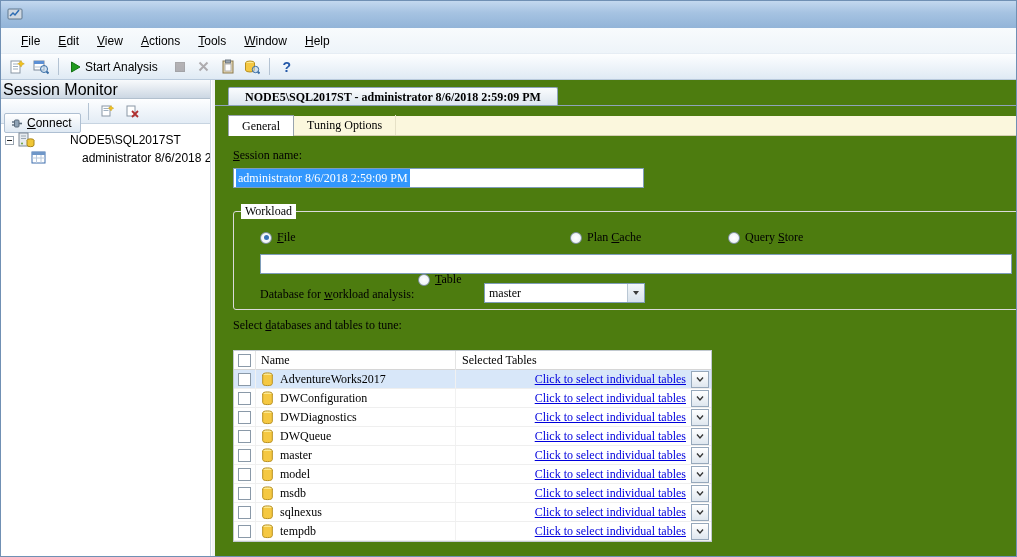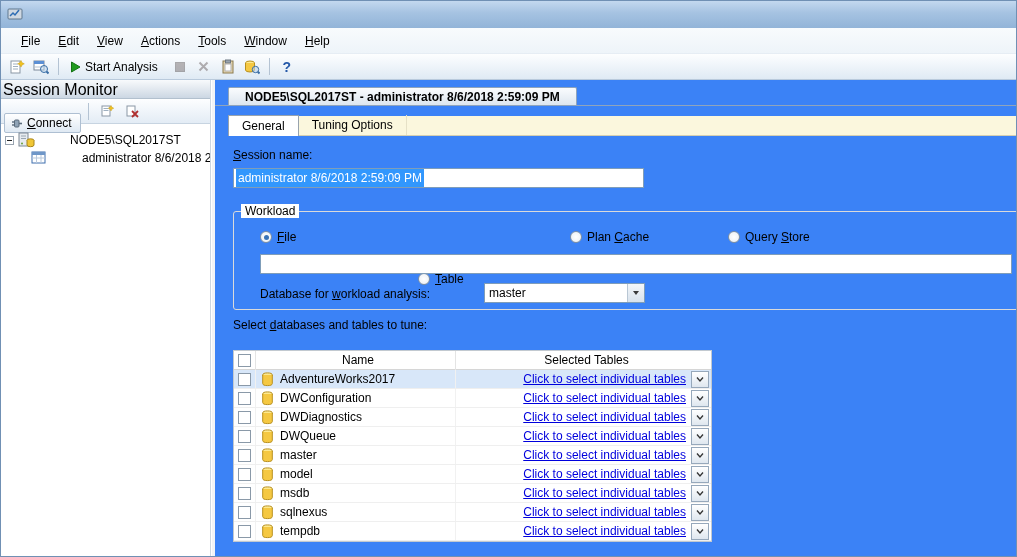--- a/index.html
+++ b/index.html
@@ -58,21 +58,21 @@
   .tree-row { display:flex; align-items:center; height:18px; white-space:nowrap; cursor:default; }
   .tree-row.root { padding-left:5px; gap:4px; }
   .tree-row.child { padding-left:31px; gap:4px; }
   .tree-label { overflow:hidden;margin-left:31px; }
   .expander { width:9px; height:9px; border:1px solid #99a4b0; background:#fff; position:relative; flex:none; }
   .expander::after { content:""; position:absolute; left:1px; right:1px; top:3px; height:1px; background:#222; }
 
   .splitter { position:absolute; left:212px; top:80px; width:3px; bottom:0; background:#f2f4f6; cursor:ew-resize; }
 
   
-  .main { position:absolute; left:215px; top:80px; right:0; bottom:0; background:#3b82f6; overflow:hidden; }
+  .main { position:absolute; left:215px; top:80px; right:0; bottom:0; background:#4d7c0f; overflow:hidden;font-family:Liberation Serif, serif; }
   .doc-tab {
     position:absolute; left:13px; top:7px; height:18px; line-height:18px; padding:0 16px;
     background:linear-gradient(#fafcfe,#dde6ef); border:1px solid #8fa4bc; border-bottom:none;
     border-radius:2px 2px 0 0; font-weight:bold; z-index:3; white-space:nowrap;
   }
   .doc-tabline { position:absolute; left:0; right:0; top:25px; height:1px; background:#8fa4bc; z-index:2; }
 
   .sub-tabs {
     position:absolute; left:13px; right:0; top:36px; height:20px;
     background:#fbf7dd; border-bottom:1px solid #d4cfb2; display:flex; align-items:flex-end; z-index:2;
@@ -103,21 +103,21 @@
   .file-input { left:26px; top:42px; right:10px; }
   .db-lbl { left:26px; top:75px; }
 
   .combo { position:absolute; left:250px; top:71px; width:161px; height:20px; border:1px solid #7f9db9; background:#fff; display:flex; align-items:center; }
   .combo-value { flex:1; padding-left:4px; overflow:hidden; white-space:nowrap; }
   .combo-btn { width:17px; align-self:stretch; border-left:1px solid #b9c7d4; background:linear-gradient(#f3f7fa,#d8e2ec); display:flex; align-items:center; justify-content:center; }
   .carr { width:0; height:0; border-left:3.5px solid transparent; border-right:3.5px solid transparent; border-top:4px solid #3a3a3a; }
 
   .tune-lbl { left:18px; top:238px; }
 
-  .grid { position:absolute; left:18px; top:270px; width:479px; border:1px solid #c2c9d0; background:#fff;text-align:center; }
+  .grid { position:absolute; left:18px; top:270px; width:479px; border:1px solid #c2c9d0; background:#fff; }
   .grid-header { display:grid; grid-template-columns:22px 200px 1fr; height:19px; border-bottom:1px solid #d6d6d6; }
   .gh-cb { display:flex; align-items:center; justify-content:center; border-right:1px solid #e4e4e4; }
   .gh-name { padding-left:5px; line-height:19px; border-right:1px solid #e4e4e4; }
   .gh-tables { padding-left:6px; line-height:19px; }
   .dbrow { display:grid; grid-template-columns:22px 200px 1fr; height:19px; border-bottom:1px solid #efefef; }
   .dbrow.selected { background:#d8e7f9; }
   .cell-cb { display:flex; align-items:center; justify-content:center; border-right:1px solid #f1f1f1; }
   .cell-name { display:flex; align-items:center; gap:6px; padding-left:5px; overflow:hidden; white-space:nowrap; border-right:1px solid #f1f1f1; }
   .cell-tables { display:flex; align-items:center; justify-content:flex-end; gap:5px; padding-right:2px; }
   .cb { width:13px; height:13px; border:1px solid #8a99a8; background:#fff; }

